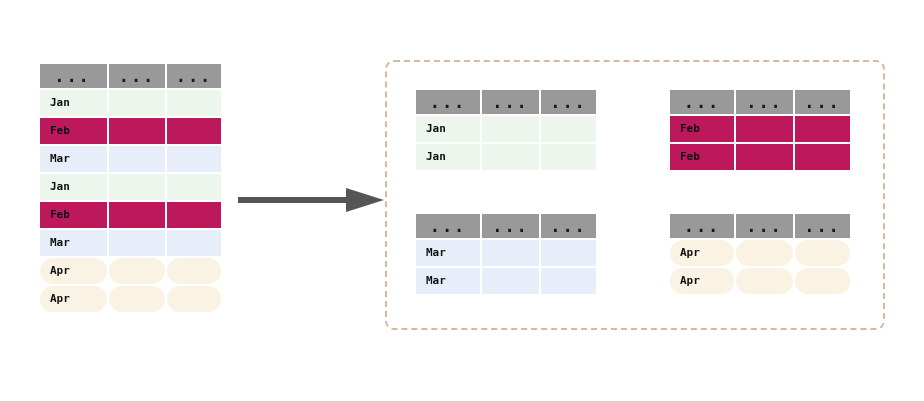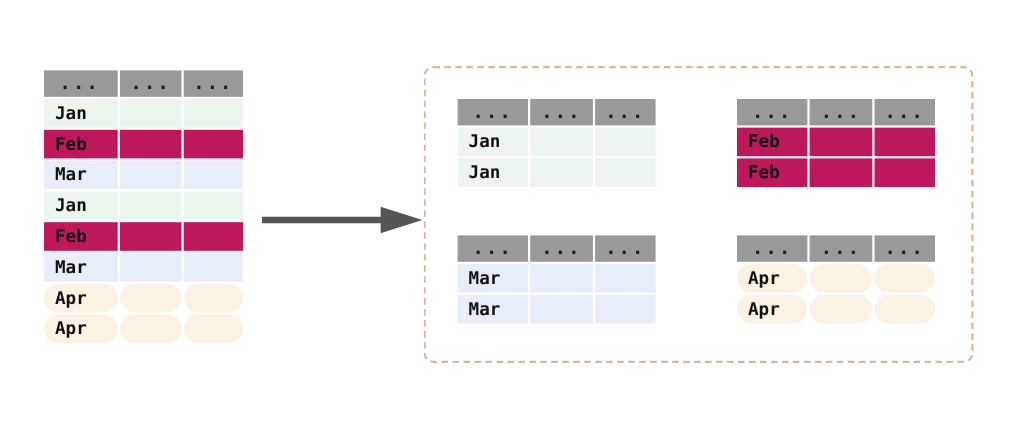--- a/index.html
+++ b/index.html
@@ -38,21 +38,21 @@
     line-height: 24px;
     text-align: center;
     font-size: 17px;
     letter-spacing: 2px;
     vertical-align: bottom;
   }
   .tbl td {
     padding: 0 0 0 10px;
     height: 26px;
     line-height: 26px;
-    font-size: 16px;
+    font-size: 11px;
     font-weight: 700;
     color: #101010;
     text-align: left;
     white-space: nowrap;
   }
   .tbl td.blank {
     padding: 0;
   }
 
   

